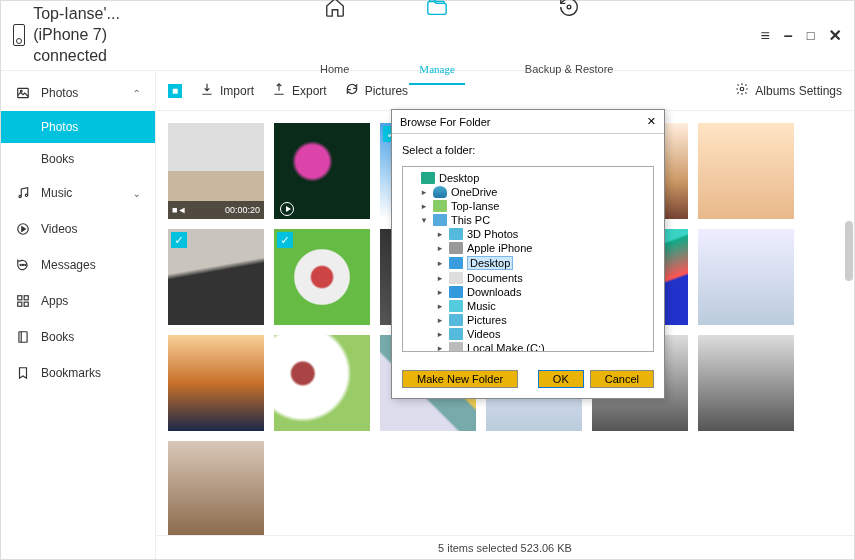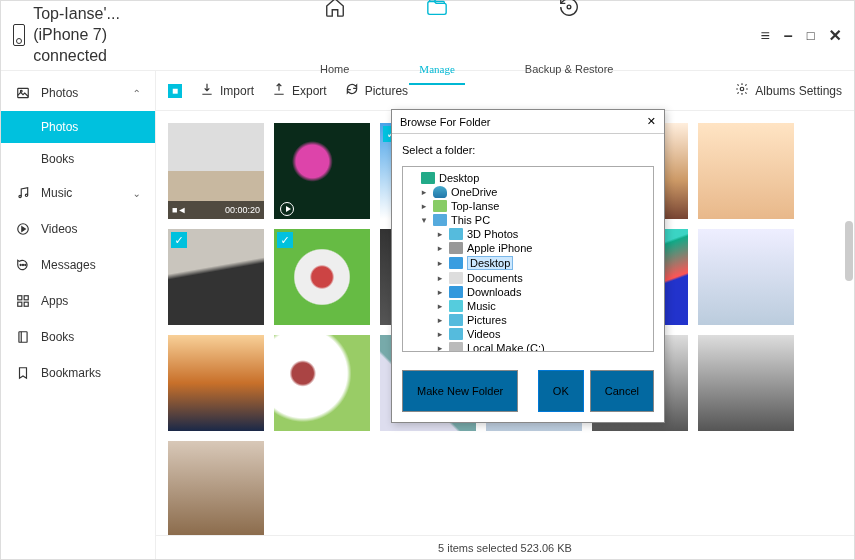--- a/index.html
+++ b/index.html
@@ -53,21 +53,21 @@
 
 .dialog { position: absolute; left: 390px; top: 108px; width: 274px; background: #fff; border: 1px solid #888; box-shadow: 2px 2px 8px rgba(0,0,0,0.2); font-size: 11px; }
 .dialog-title { height: 24px; display: flex; align-items: center; justify-content: space-between; padding: 0 8px; border-bottom: 1px solid #ccc; }
 .dialog-body { padding: 10px; }
 .tree { border: 1px solid #aaa; height: 186px; overflow: auto; margin-top: 10px; padding: 4px; }
 .tree-row { display: flex; align-items: center; gap: 4px; padding: 1px 0; white-space: nowrap; }
 .tree-row.sel span.lbl { background: #cce8ff; border: 1px solid #7ab7e8; padding: 0 2px; }
 .tree-tog { width: 10px; font-size: 9px; color: #555; text-align: center; }
 .tree-ico { width: 14px; height: 12px; border-radius: 1px; display: inline-block; }
 .dialog-btns { display: flex; justify-content: space-between; padding: 8px 10px 10px; align-items: center; }
-.btn { border: 1px solid #888; background: #0369a1; padding: 14px 14px; font-size: 11px; cursor: pointer; }
+.btn { border: 1px solid #888; background: #eab308; padding: 2px 14px; font-size: 11px; cursor: pointer; }
 .btn.primary { border: 1px solid #0078d7; }
 .right-btns { display: flex; gap: 6px; }
 
 
 .t1 { background: linear-gradient(#ddd 50%, #c8b8a0 50%); }
 .t2 { background: radial-gradient(circle at 40% 40%, #d4a 20%, #0a2a1a 25%); }
 .t3 { background: linear-gradient(#4aa3e8, #fff); }
 .t4 { background: linear-gradient(45deg, #e8a, #fbd 60%, #8ce); }
 .t5 { background: linear-gradient(#fed, #c96 60%, #743); }
 .t6 { background: linear-gradient(#ffe4c4, #e8b88a); }

